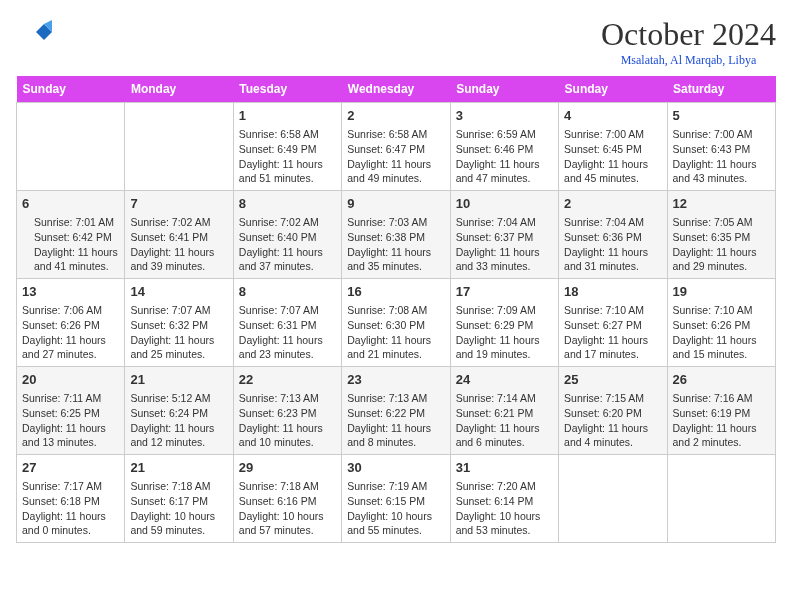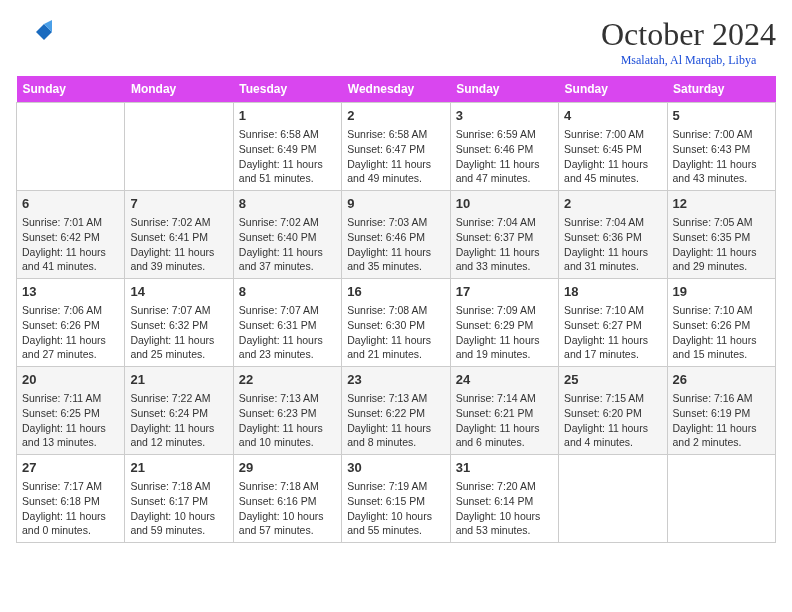--- a/index.html
+++ b/index.html
@@ -141,40 +141,40 @@
         <td>
           <span class="day-number">5</span>
           <div class="day-info" style="white-space: pre-line;">Sunrise: 7:00 AM
 Sunset: 6:43 PM
 Daylight: 11 hours and 43 minutes.</div>
         </td>
       </tr>
       <tr>
         <td>
           <span class="day-number">6</span>
-          <div class="day-info" style="white-space: pre-line;">Sunrise: 7:01 AM
+          <div class="day-info" style="white-space: pre-line; margin-left: 12px;">Sunrise: 7:01 AM
 Sunset: 6:42 PM
 Daylight: 11 hours and 41 minutes.</div>
         </td>
         <td>
           <span class="day-number">7</span>
           <div class="day-info" style="white-space: pre-line;">Sunrise: 7:02 AM
 Sunset: 6:41 PM
 Daylight: 11 hours and 39 minutes.</div>
         </td>
         <td>
           <span class="day-number">8</span>
           <div class="day-info" style="white-space: pre-line;">Sunrise: 7:02 AM
 Sunset: 6:40 PM
 Daylight: 11 hours and 37 minutes.</div>
         </td>
         <td>
           <span class="day-number">9</span>
           <div class="day-info" style="white-space: pre-line;">Sunrise: 7:03 AM
-Sunset: 6:46 PM
+Sunset: 6:38 PM
 Daylight: 11 hours and 35 minutes.</div>
         </td>
         <td>
           <span class="day-number">10</span>
           <div class="day-info" style="white-space: pre-line;">Sunrise: 7:04 AM
 Sunset: 6:37 PM
 Daylight: 11 hours and 33 minutes.</div>
         </td>
         <td>
           <span class="day-number">2</span>
@@ -235,21 +235,21 @@
       </tr>
       <tr>
         <td>
           <span class="day-number">20</span>
           <div class="day-info" style="white-space: pre-line;">Sunrise: 7:11 AM
 Sunset: 6:25 PM
 Daylight: 11 hours and 13 minutes.</div>
         </td>
         <td>
           <span class="day-number">21</span>
-          <div class="day-info" style="white-space: pre-line;">Sunrise: 7:22 AM
+          <div class="day-info" style="white-space: pre-line;">Sunrise: 5:12 AM
 Sunset: 6:24 PM
 Daylight: 11 hours and 12 minutes.</div>
         </td>
         <td>
           <span class="day-number">22</span>
           <div class="day-info" style="white-space: pre-line;">Sunrise: 7:13 AM
 Sunset: 6:23 PM
 Daylight: 11 hours and 10 minutes.</div>
         </td>
         <td>

